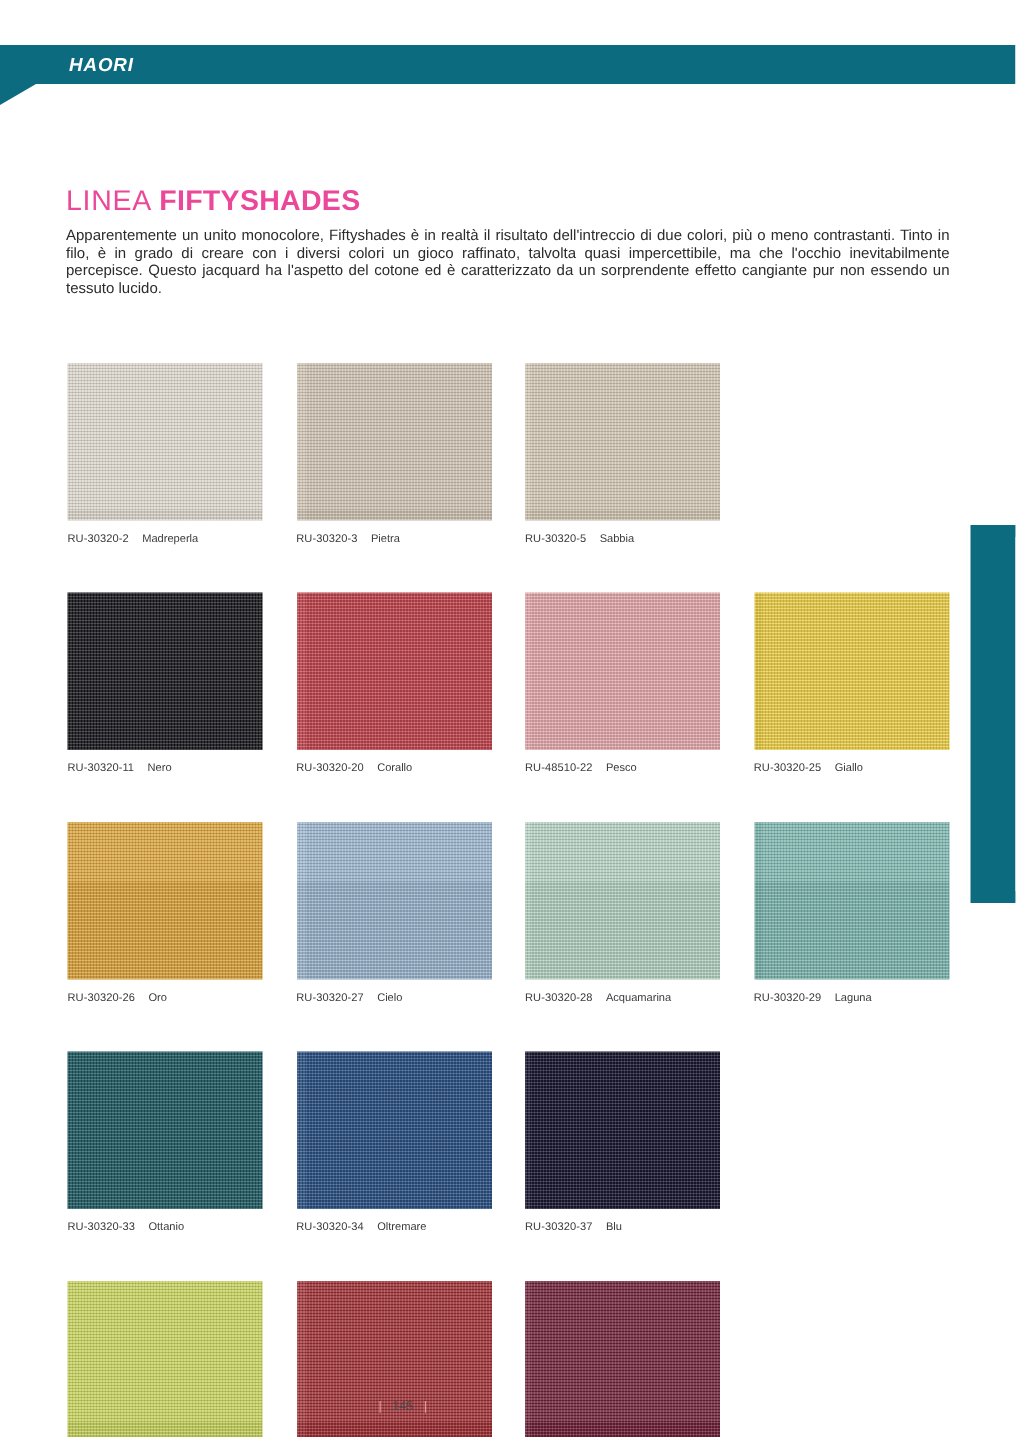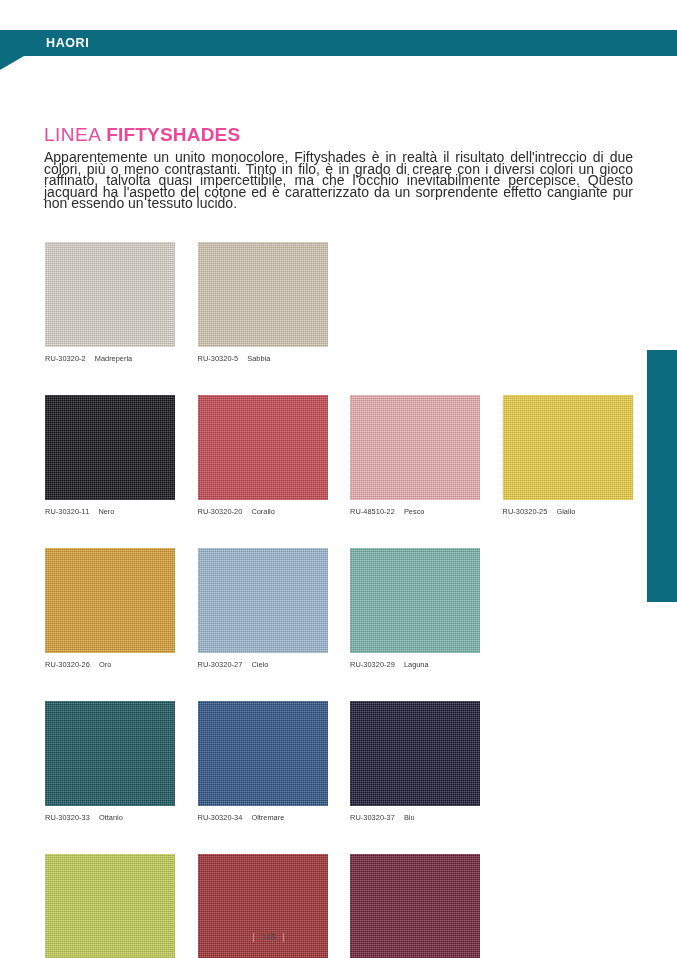--- a/index.html
+++ b/index.html
@@ -33,20 +33,21 @@
     height: 0;
     border-top: 14px solid #0d6b80;
     border-right: 24px solid transparent;
   }
   .top-band-label {
     position: absolute;
     left: 46px;
     top: 35px;
     font-size: 12.5px;
     font-weight: bold;
+    font-style: italic;
     letter-spacing: 0.6px;
     color: #ffffff;
     line-height: 16px;
   }
 
   
   .side-tab {
     position: absolute;
     right: 0;
     top: 350px;
@@ -91,21 +92,21 @@
     font-weight: bold;
     letter-spacing: 0.2px;
   }
 
   
   .intro {
     position: absolute;
     left: 44px;
     top: 152px;
     width: 589px;
-    font-size: 14px;
+    font-size: 10px;
     line-height: 11.6px;
     text-align: justify;
     color: #2b2b2b;
   }
 
   
   .grid {
     position: absolute;
     left: 45px;
     top: 242px;
@@ -186,20 +187,24 @@
 
 <div class="intro">Apparentemente un unito monocolore, Fiftyshades è in realtà il risultato dell'intreccio di due colori, più o meno contrastanti. Tinto in filo, è in grado di creare con i diversi colori un gioco raffinato, talvolta quasi impercettibile, ma che l'occhio inevitabilmente percepisce. Questo jacquard ha l'aspetto del cotone ed è caratterizzato da un sorprendente effetto cangiante pur non essendo un tessuto lucido.</div>
 
 <div class="grid">
     <div class="grid-row">
       <div class="cell">
         <div class="swatch" style="background: rgb(217, 211, 200);"></div>
         <div class="caption"><span class="code">RU-30320-2</span><span class="nm">Madreperla</span></div>
       </div>
       <div class="cell">
+        <div class="swatch" style="background: rgb(207, 195, 179);"></div>
+        <div class="caption"><span class="code">RU-30320-3</span><span class="nm">Pietra</span></div>
+      </div>
+      <div class="cell">
         <div class="swatch" style="background: rgb(210, 199, 180);"></div>
         <div class="caption"><span class="code">RU-30320-5</span><span class="nm">Sabbia</span></div>
       </div>
     </div>
     <div class="grid-row">
       <div class="cell">
         <div class="swatch" style="background: rgb(19, 19, 24);"></div>
         <div class="caption"><span class="code">RU-30320-11</span><span class="nm">Nero</span></div>
       </div>
       <div class="cell">
@@ -216,20 +221,24 @@
       </div>
     </div>
     <div class="grid-row">
       <div class="cell">
         <div class="swatch" style="background: rgb(215, 158, 52);"></div>
         <div class="caption"><span class="code">RU-30320-26</span><span class="nm">Oro</span></div>
       </div>
       <div class="cell">
         <div class="swatch" style="background: rgb(156, 182, 207);"></div>
         <div class="caption"><span class="code">RU-30320-27</span><span class="nm">Cielo</span></div>
+      </div>
+      <div class="cell">
+        <div class="swatch" style="background: rgb(183, 212, 196);"></div>
+        <div class="caption"><span class="code">RU-30320-28</span><span class="nm">Acquamarina</span></div>
       </div>
       <div class="cell">
         <div class="swatch" style="background: rgb(119, 178, 170);"></div>
         <div class="caption"><span class="code">RU-30320-29</span><span class="nm">Laguna</span></div>
       </div>
     </div>
     <div class="grid-row">
       <div class="cell">
         <div class="swatch" style="background: rgb(23, 84, 92);"></div>
         <div class="caption"><span class="code">RU-30320-33</span><span class="nm">Ottanio</span></div>

